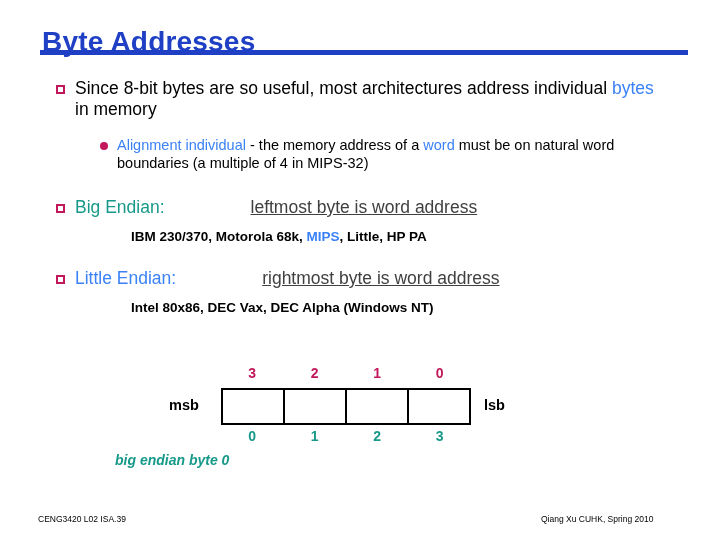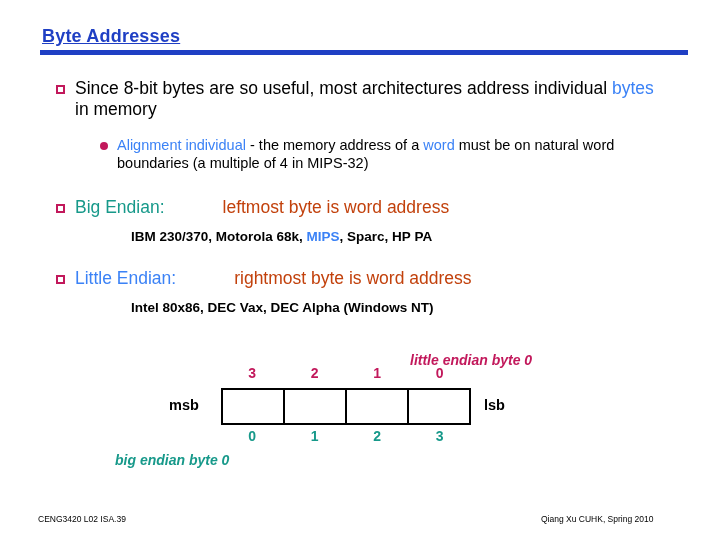--- a/index.html
+++ b/index.html
@@ -14,21 +14,21 @@
     overflow: hidden;
     font-family: "Liberation Sans", sans-serif;
     color: #000000;
   }
 
   
   #slide-title {
     position: absolute;
     left: 42px;
     top: 26px;
-    font-size: 18px;
+    font-size: 28px;
     font-weight: bold;
     color: #1f3fc4;
     text-decoration: underline;
     letter-spacing: 0.2px;
     white-space: nowrap;
   }
   #title-rule {
     position: absolute;
     left: 40px;
     top: 50px;
@@ -77,23 +77,24 @@
   .teal    { color: #17998a; }
 
   #bullet-1 { left: 56px; top: 78px; width: 600px; }
   #bullet-2 { left: 100px; top: 136px; width: 580px; }
   #bullet-3 { left: 56px; top: 197px; width: 600px; }
   #bullet-4 { left: 56px; top: 268px; width: 600px; }
 
   .endian-label { font-size: 17.5px; }
   .endian-desc {
     font-size: 17.5px;
-    color: #c2410c;
+    color: #404040;
     display: inline-block;
-    margin-left: 58px;
+    margin-left: 86px;
+    text-decoration: underline;
   }
 
   .arch-line {
     position: absolute;
     font-size: 13.5px;
     font-weight: bold;
     color: #000000;
     white-space: nowrap;
   }
   #arch-big    { left: 131px; top: 229px; }
@@ -191,34 +192,33 @@
   </div>
 </div>
 
 <div class="bullet-row" id="bullet-3">
   <div class="sq-marker"></div>
   <div class="bullet-text">
     <span class="endian-label teal">Big Endian:</span><span class="endian-desc">leftmost byte is word address</span>
   </div>
 </div>
 <div class="arch-line" id="arch-big">
-  <span>IBM 230/370, Motorola 68k, </span><span class="crimson">MIPS</span><span>, Sparc, HP PA</span>
+  <span>IBM 230/370, Motorola 68k, </span><span class="crimson">MIPS</span><span>, Little, HP PA</span>
 </div>
 
 <div class="bullet-row" id="bullet-4">
   <div class="sq-marker"></div>
   <div class="bullet-text">
     <span class="endian-label crimson">Little Endian:</span><span class="endian-desc">rightmost byte is word address</span>
   </div>
 </div>
 <div class="arch-line" id="arch-little">Intel 80x86, DEC Vax, DEC Alpha (Windows NT)</div>
 
 <div id="byte-diagram">
 
-  <div class="endian-note" id="little-note">little endian byte 0</div>
 
   <div class="num-strip" id="top-nums">
     <span>3</span>
     <span>2</span>
     <span>1</span>
     <span>0</span>
   </div>
 
   <div class="side-label" id="msb-label">msb</div>
 

